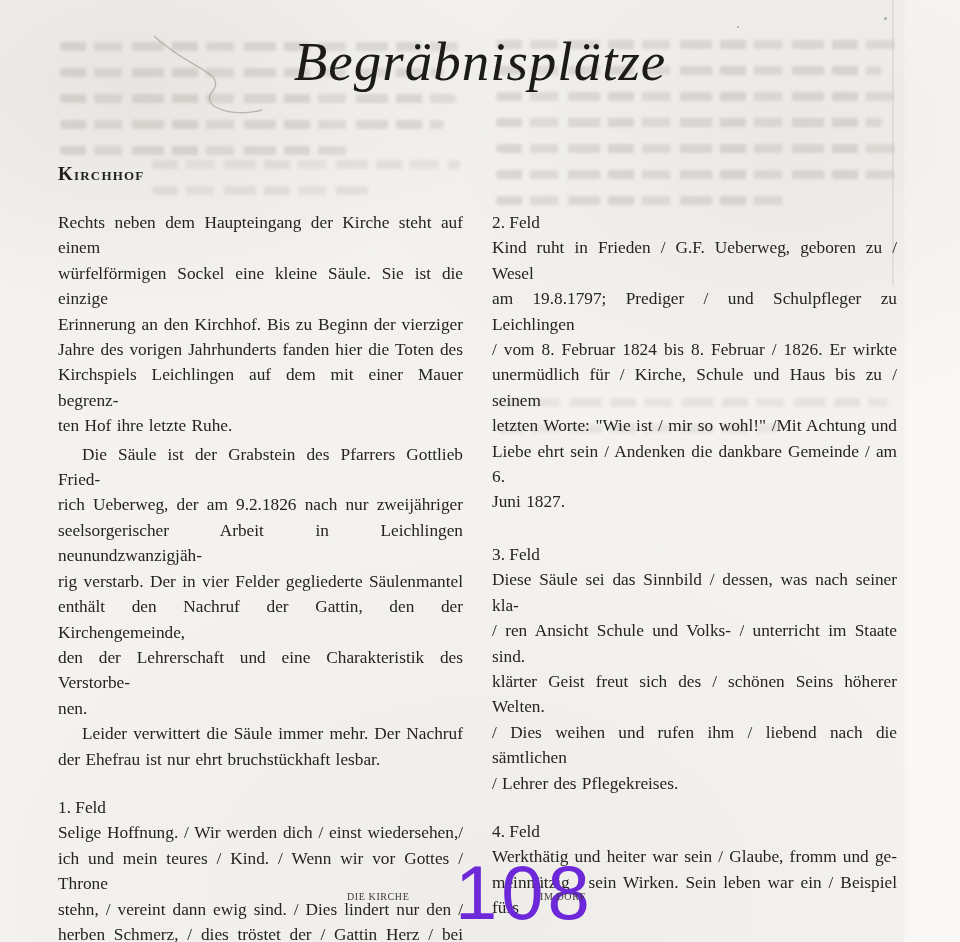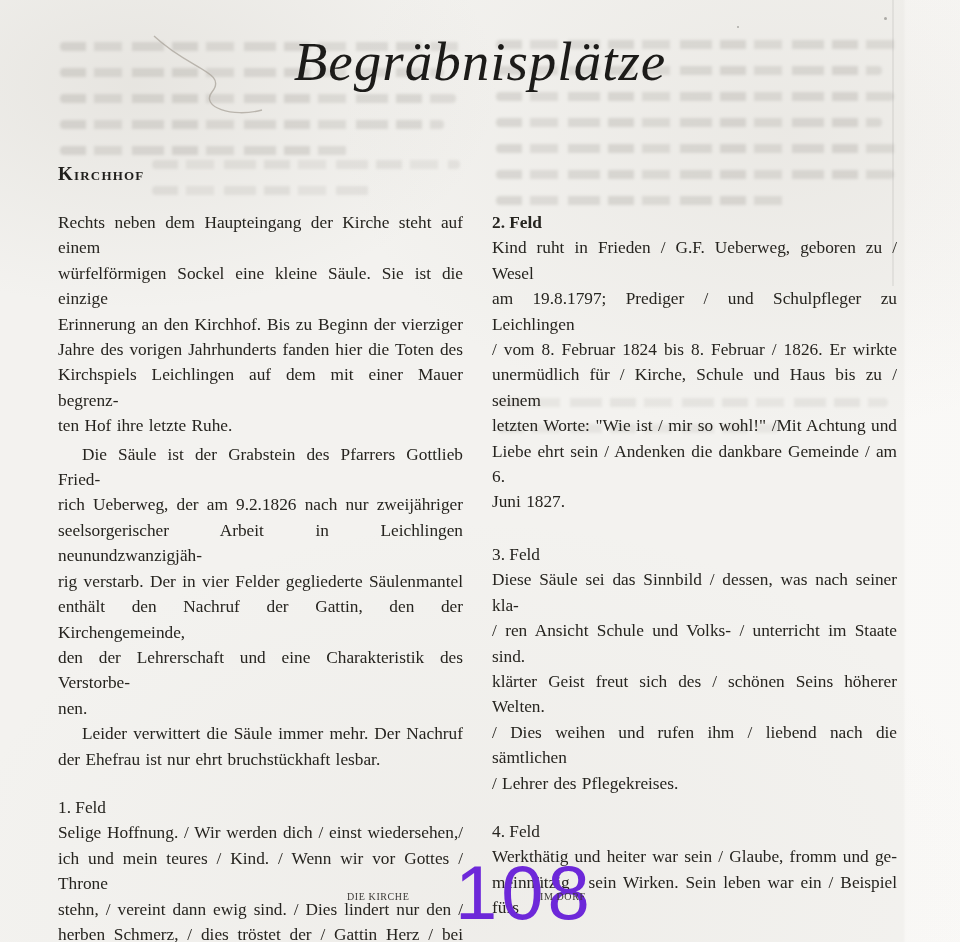--- a/index.html
+++ b/index.html
@@ -130,21 +130,21 @@
   <div class="feld-heading">1. Feld</div>
   <div class="plines">
       <div class="pl">Selige Hoffnung. / Wir werden dich / einst wiedersehen,/</div>
       <div class="pl">ich und mein teures / Kind. / Wenn wir vor Gottes / Throne</div>
       <div class="pl">stehn, / vereint dann ewig sind. / Dies lindert nur den /</div>
       <div class="pl">herben Schmerz, / dies tröstet der / Gattin Herz / bei Dei-</div>
     </div>
 </div>
 
 <div class="col col-right">
-  <div class="feld-heading" style="margin-top:0;font-weight:bold;">2. Feld</div>
+  <div class="feld-heading" style="margin-top:0;">2. Feld</div>
   <div class="plines">
       <div class="pl">Kind ruht in Frieden / G.F. Ueberweg, geboren zu / Wesel</div>
       <div class="pl">am 19.8.1797; Prediger / und Schulpfleger zu Leichlingen</div>
       <div class="pl">/ vom 8. Februar 1824 bis 8. Februar / 1826. Er wirkte</div>
       <div class="pl">unermüdlich für / Kirche, Schule und Haus bis zu / seinem</div>
       <div class="pl">letzten Worte: "Wie ist / mir so wohl!" /Mit Achtung und</div>
       <div class="pl">Liebe ehrt sein / Andenken die dankbare Gemeinde / am 6.</div>
       <div class="pl">Juni 1827.</div>
     </div>
   <div class="feld-heading" style="margin-top:27px;">3. Feld</div>

